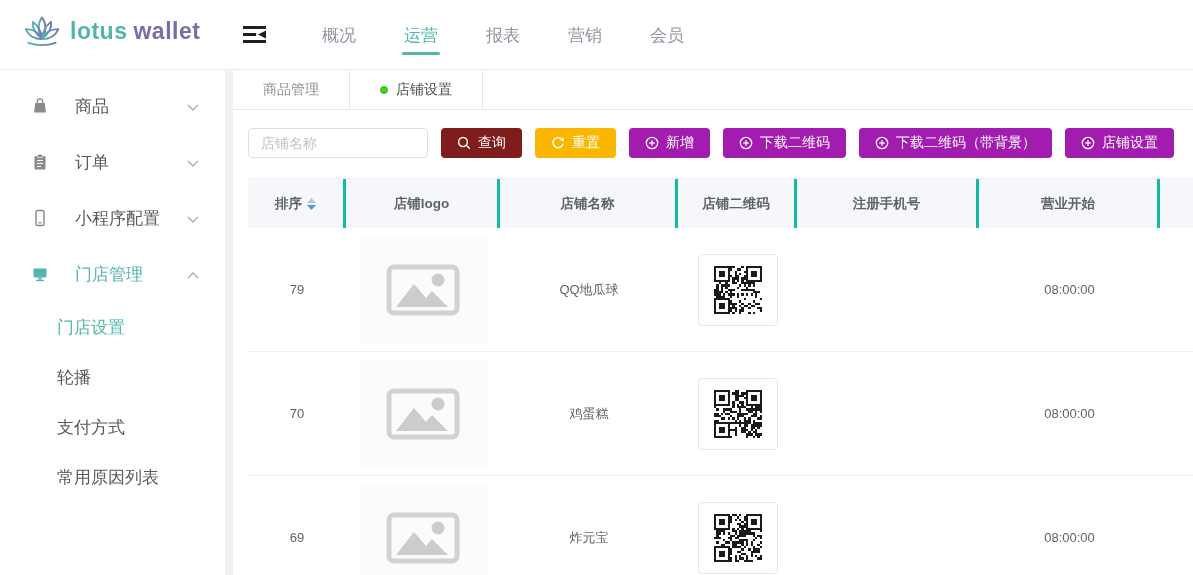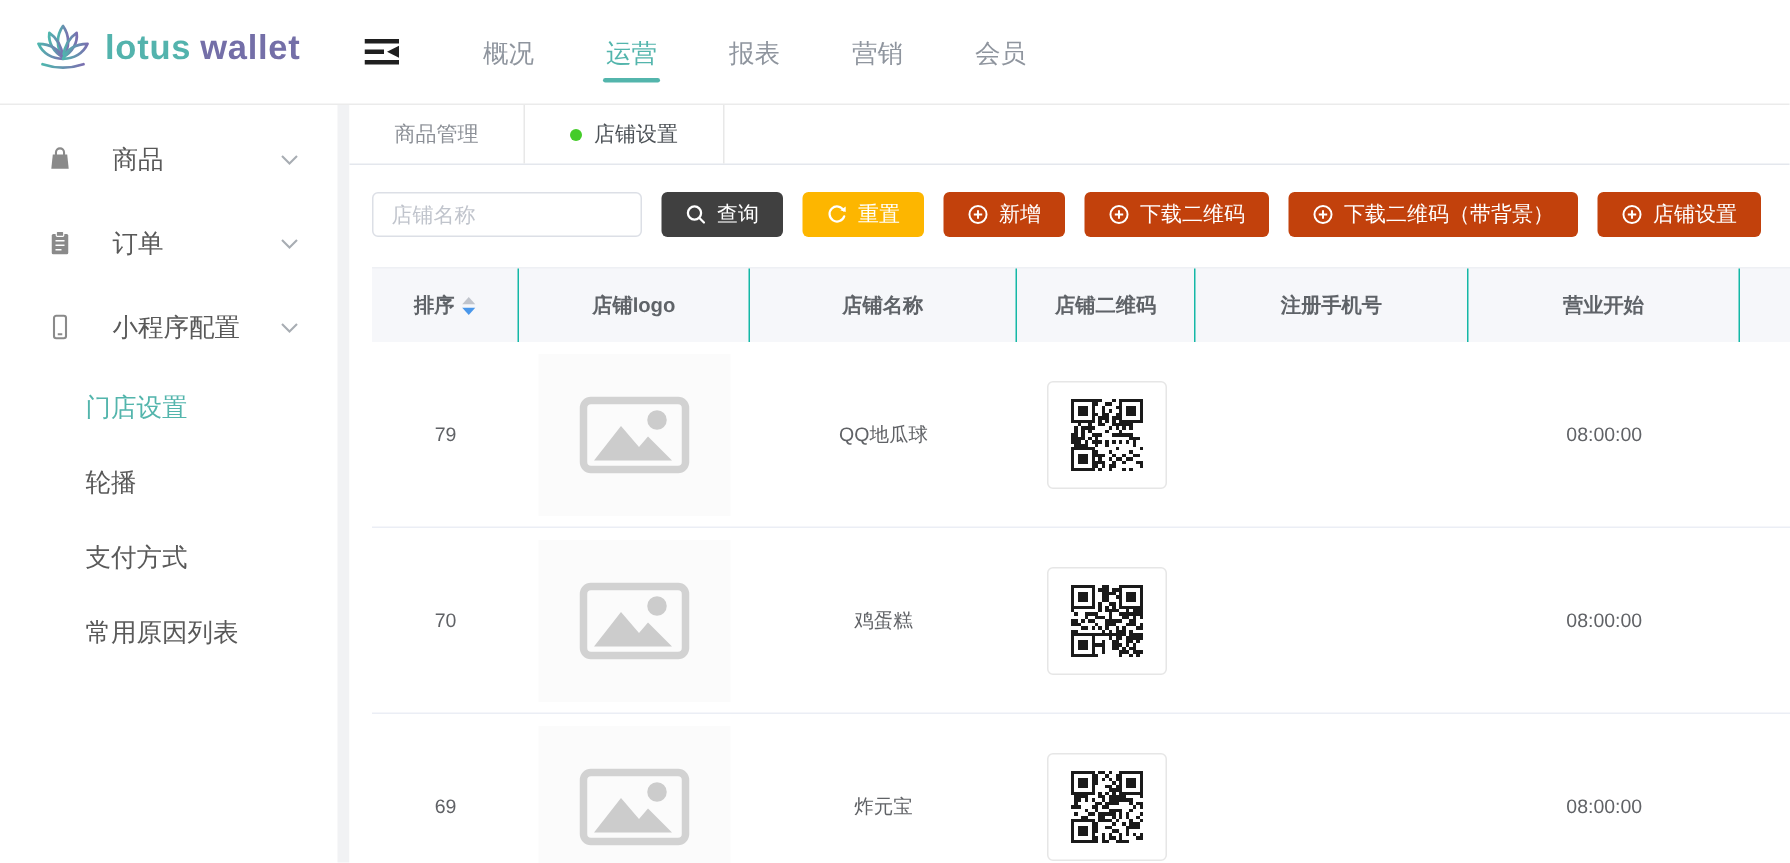--- a/index.html
+++ b/index.html
@@ -42,30 +42,30 @@
 
   
   .content { position:absolute; left:233px; right:0; top:110px; bottom:0; background:#fff; padding:18px 2px 0 15px; }
   .toolbar { display:flex; align-items:center; gap:13px; }
   .search-input { width:180px; height:30px; border:1px solid #dcdfe6; border-radius:4px;
     padding:0 12px; font-size:14px; color:#606266; outline:none; }
   .search-input::placeholder { color:#c0c4cc; }
   .btn { height:30px; border:none; border-radius:4px; color:#fff; font-size:14px;
     display:inline-flex; align-items:center; gap:7px; padding:0 16px; cursor:pointer;
     font-family:"Liberation Sans", sans-serif; }
-  .btn-blue { background:#404040; }
+  .btn-blue { background:#7f1d1d; }
   .btn-yellow { background:#fdb600; }
-  .btn-slate { background:#c2410c; }
+  .btn-slate { background:#a21caf; }
 
   
   .table { margin-top:20px; width:962px; }
   .t-head { display:grid; grid-template-columns:98px 154px 178px 119px 182px 181px 48px;
     height:50px; background:#f6f7fa; border-top:1px solid #eef0f4; }
   .t-head .th { display:flex; align-items:center; justify-content:center; gap:5px;
-    font-size:13.5px; font-weight:bold; color:#5f6368; border-right:1px solid #14b8a6; }
+    font-size:13.5px; font-weight:bold; color:#5f6368; border-right:3px solid #14b8a6; }
   .t-head .th:last-child { border-right:none; }
   .t-row { display:grid; grid-template-columns:98px 154px 178px 119px 182px 181px 48px;
     height:124px; border-bottom:1px solid #ebeef5; }
   .t-row .td { display:flex; align-items:center; justify-content:center; font-size:13px; color:#606266; }
   .sort-caret { display:inline-flex; flex-direction:column; gap:2px; }
   .img-ph { width:128px; height:108px; background:#fbfbfb; display:flex; align-items:center; justify-content:center; }
   .qr-box { width:80px; height:72px; background:#fff; border:1px solid #e6e6e6; border-radius:4px;
     display:flex; align-items:center; justify-content:center; }
 </style>
 </head>
@@ -148,20 +148,35 @@
     <span class="icon">
       <svg width="18" height="18" viewBox="0 0 18 18">
           <rect x="5" y="1.5" width="8" height="15" rx="1.5" fill="none" stroke="#8a8a8a" stroke-width="1.4"></rect>
           <line x1="7.5" y1="13.8" x2="10.5" y2="13.8" stroke="#8a8a8a" stroke-width="1.3"></line>
         </svg>
     </span>
     <span class="lbl">小程序配置</span>
     <span class="chev">
       <svg width="12" height="7" viewBox="0 0 12 7">
           <polyline points="1,1 6,6 11,1" fill="none" stroke="#a8adb3" stroke-width="1.4"></polyline>
+        </svg>
+    </span>
+  </div>
+  <div class="side-item active">
+    <span class="icon">
+      <svg width="18" height="18" viewBox="0 0 18 18">
+          <rect x="2.5" y="3.5" width="13" height="9" rx="1" fill="#53b5ac"></rect>
+          <rect x="7.5" y="12.5" width="3" height="2.2" fill="#53b5ac"></rect>
+          <rect x="5" y="14.7" width="8" height="1.4" fill="#53b5ac"></rect>
+        </svg>
+    </span>
+    <span class="lbl">门店管理</span>
+    <span class="chev">
+      <svg width="12" height="7" viewBox="0 0 12 7">
+          <polyline points="1,6 6,1 11,6" fill="none" stroke="#a8adb3" stroke-width="1.4"></polyline>
         </svg>
     </span>
   </div>
   <div class="sub-item active">门店设置</div>
   <div class="sub-item">轮播</div>
   <div class="sub-item">支付方式</div>
   <div class="sub-item">常用原因列表</div>
 </div>
 <div class="side-gutter"></div>
 

